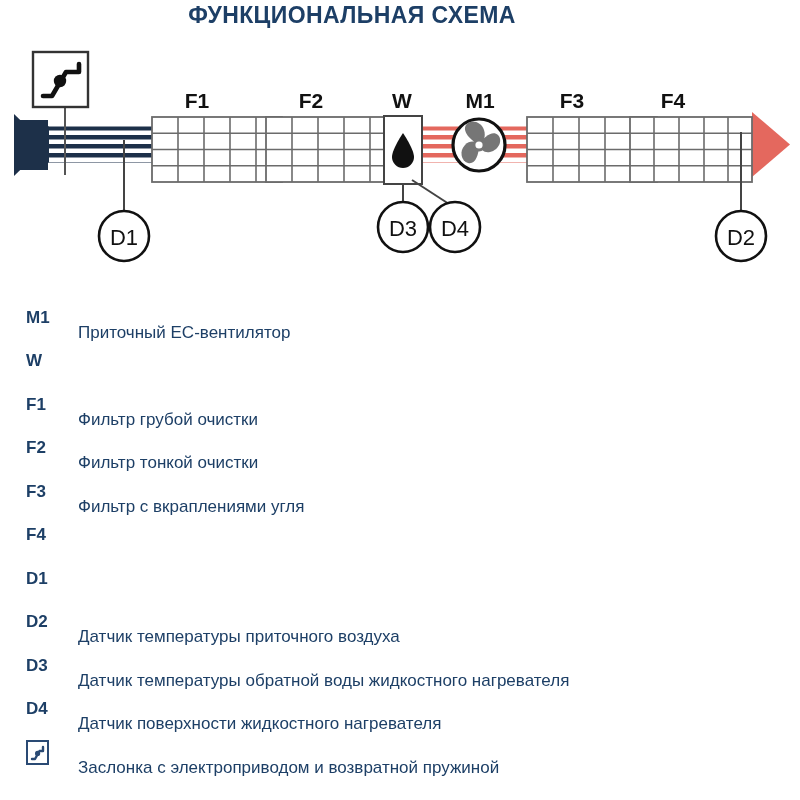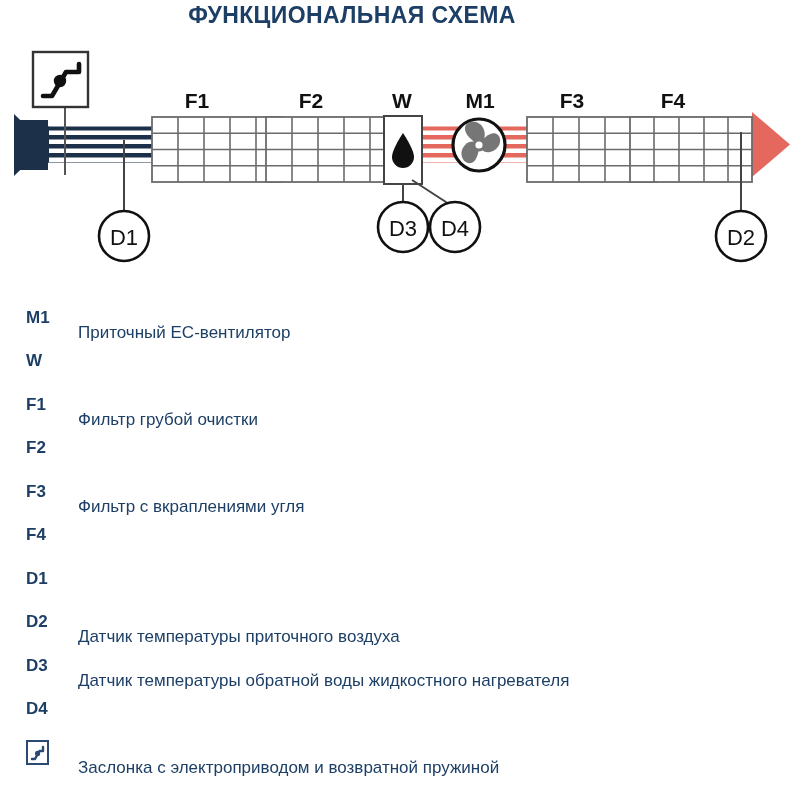--- a/index.html
+++ b/index.html
@@ -245,20 +245,21 @@
     <div class="legend-key">W</div>
   </div>
 
   <div class="legend-row">
     <div class="legend-key">F1</div>
     <div class="legend-desc">Фильтр грубой очистки</div>
   </div>
 
   <div class="legend-row">
     <div class="legend-key">F2</div>
+    <div class="legend-desc">Фильтр тонкой очистки</div>
   </div>
 
   <div class="legend-row">
     <div class="legend-key">F3</div>
     <div class="legend-desc">Фильтр с вкраплениями угля</div>
   </div>
 
   <div class="legend-row">
     <div class="legend-key">F4</div>
   </div>
@@ -272,20 +273,21 @@
     <div class="legend-desc">Датчик температуры приточного воздуха</div>
   </div>
 
   <div class="legend-row">
     <div class="legend-key">D3</div>
     <div class="legend-desc">Датчик температуры обратной воды жидкостного нагревателя</div>
   </div>
 
   <div class="legend-row">
     <div class="legend-key">D4</div>
+    <div class="legend-desc">Датчик поверхности жидкостного нагревателя</div>
   </div>
 
   <div class="legend-row">
     <div class="legend-key-icon">
       <span class="damper-badge">
         <svg width="19" height="21" viewBox="0 0 19 21" xmlns="http://www.w3.org/2000/svg">
           <path d="M 4 17 L 7 17 L 11.5 9 L 15 9 L 15 5" fill="none" stroke="#2a4a74" stroke-width="2.4" stroke-linecap="round" stroke-linejoin="round"></path>
           <circle cx="9.6" cy="11.4" r="2.6" fill="#2a4a74"></circle>
         </svg>
       </span>

